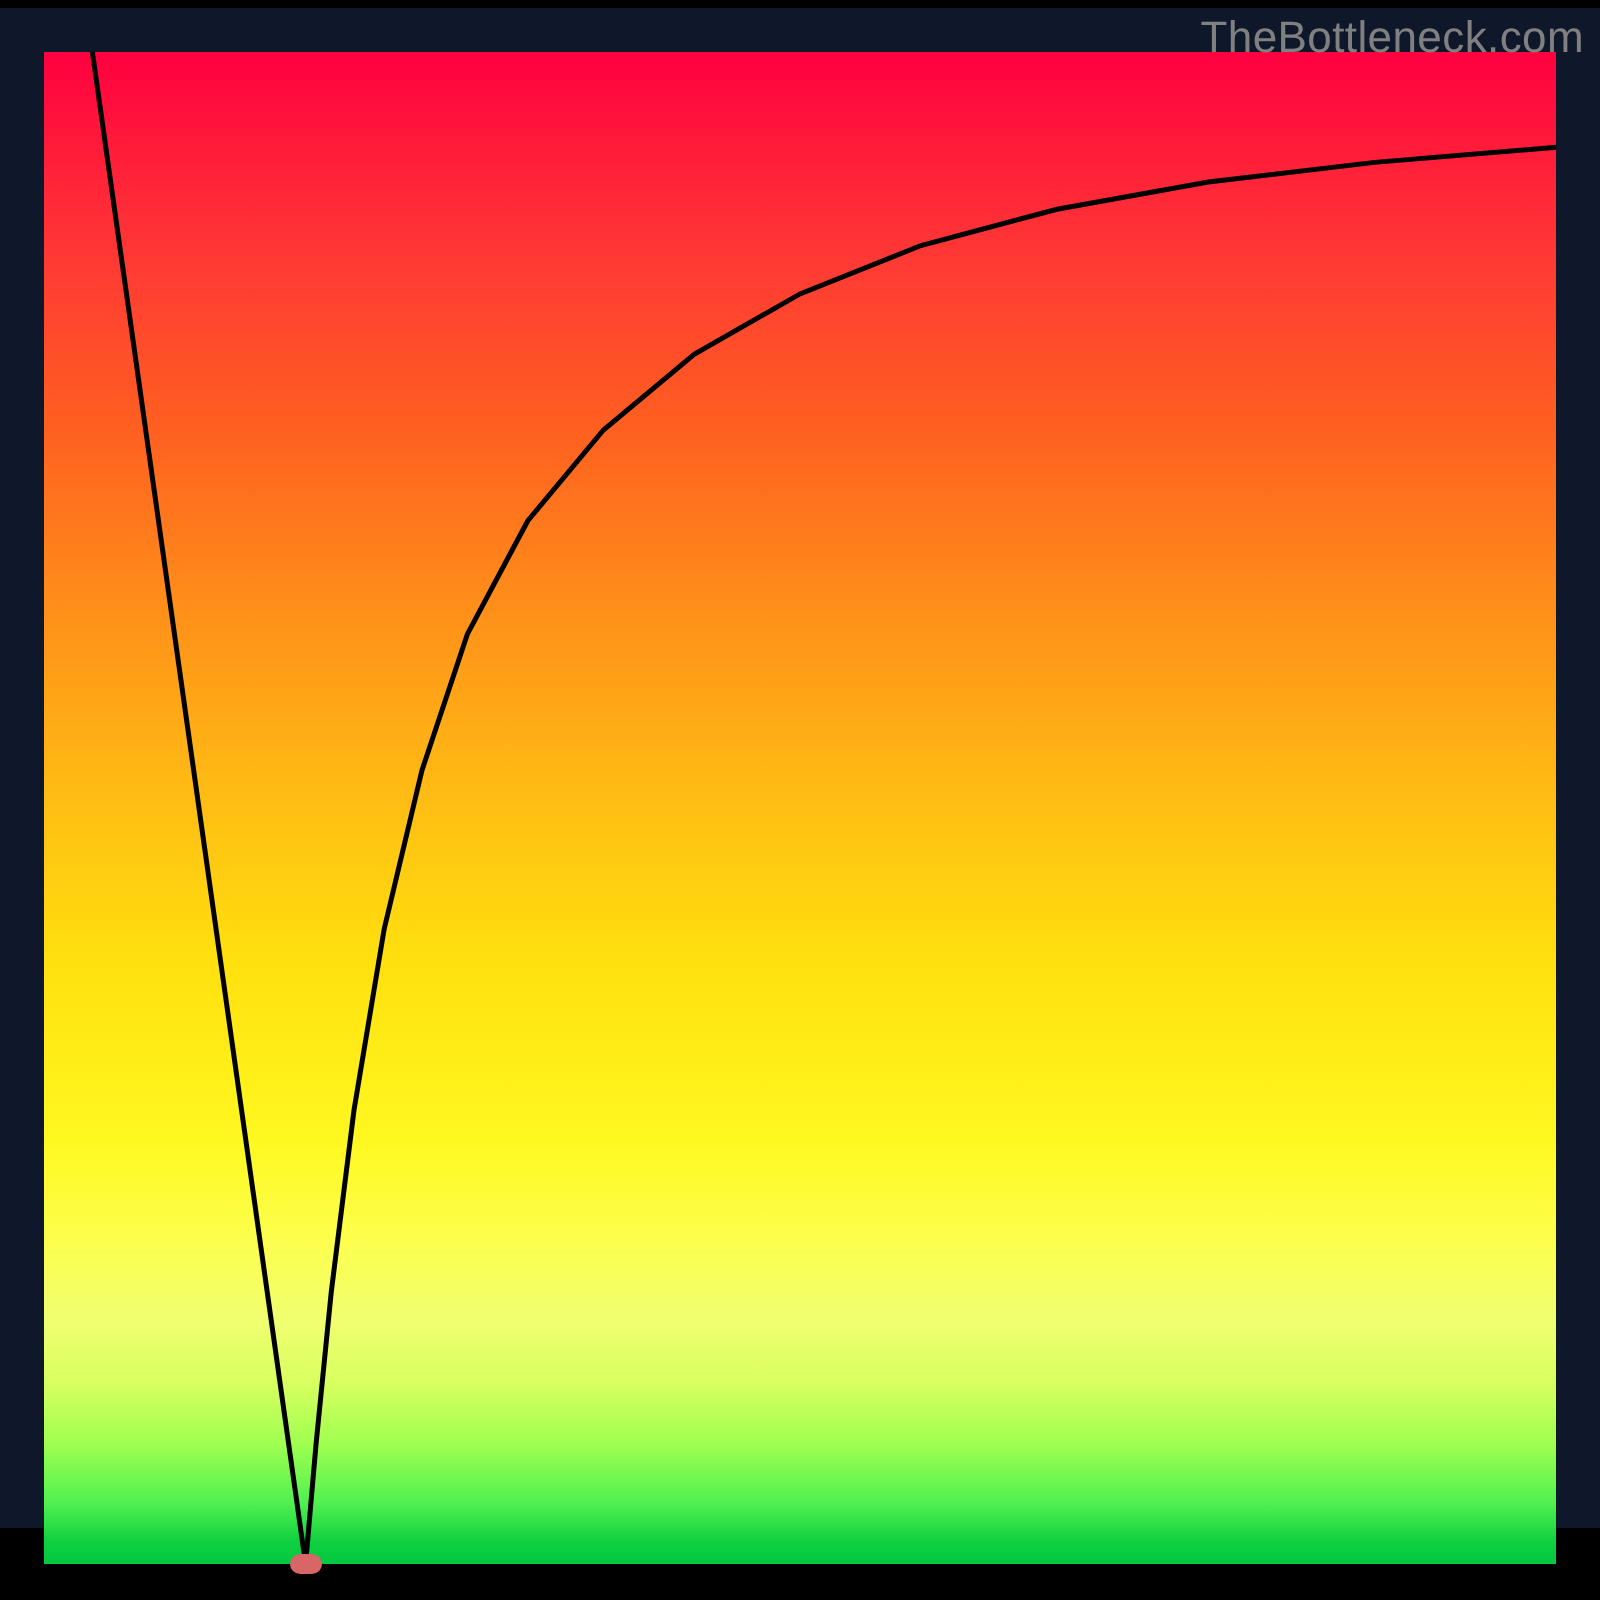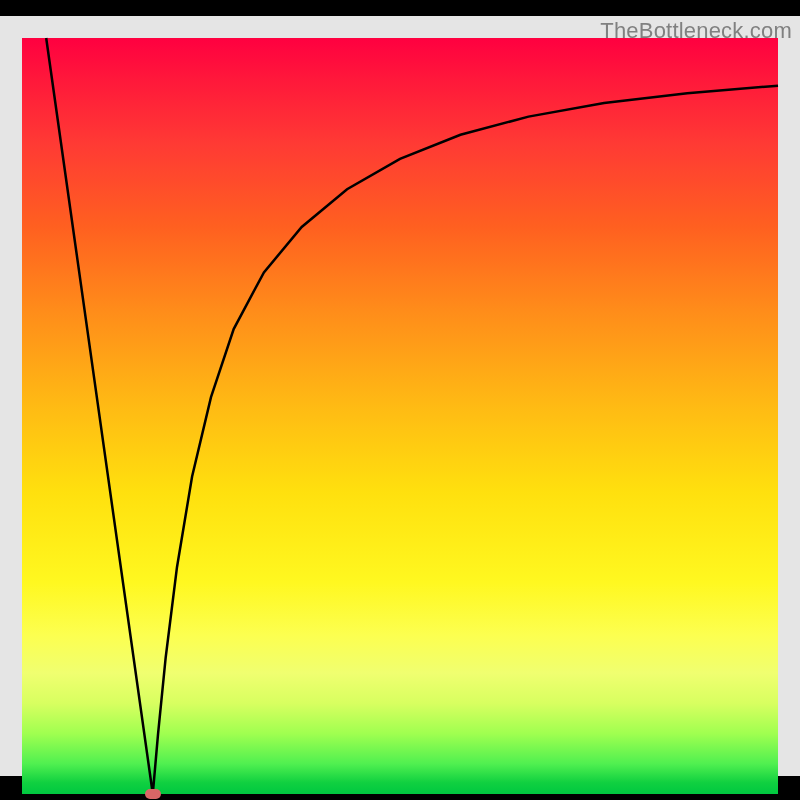--- a/index.html
+++ b/index.html
@@ -6,24 +6,24 @@
     margin: 0;
     padding: 0;
     width: 800px;
     height: 800px;
     overflow: hidden;
     background: #000;
     font-family: Arial, Helvetica, sans-serif;
   }
   .frame {
     position: absolute;
-    left: 0; top: 16px;
+    left: 0; top: 4px;
     width: 800px;
     height: 760px;
-    background: #e5e5e5;
+    background: #0f172a;
   }
   .plot {
     position: absolute;
     left: 22px;
     top: 22px;
     width: 756px;
     height: 756px;
     
     background: linear-gradient(to bottom,
       #ff0040 0%,

